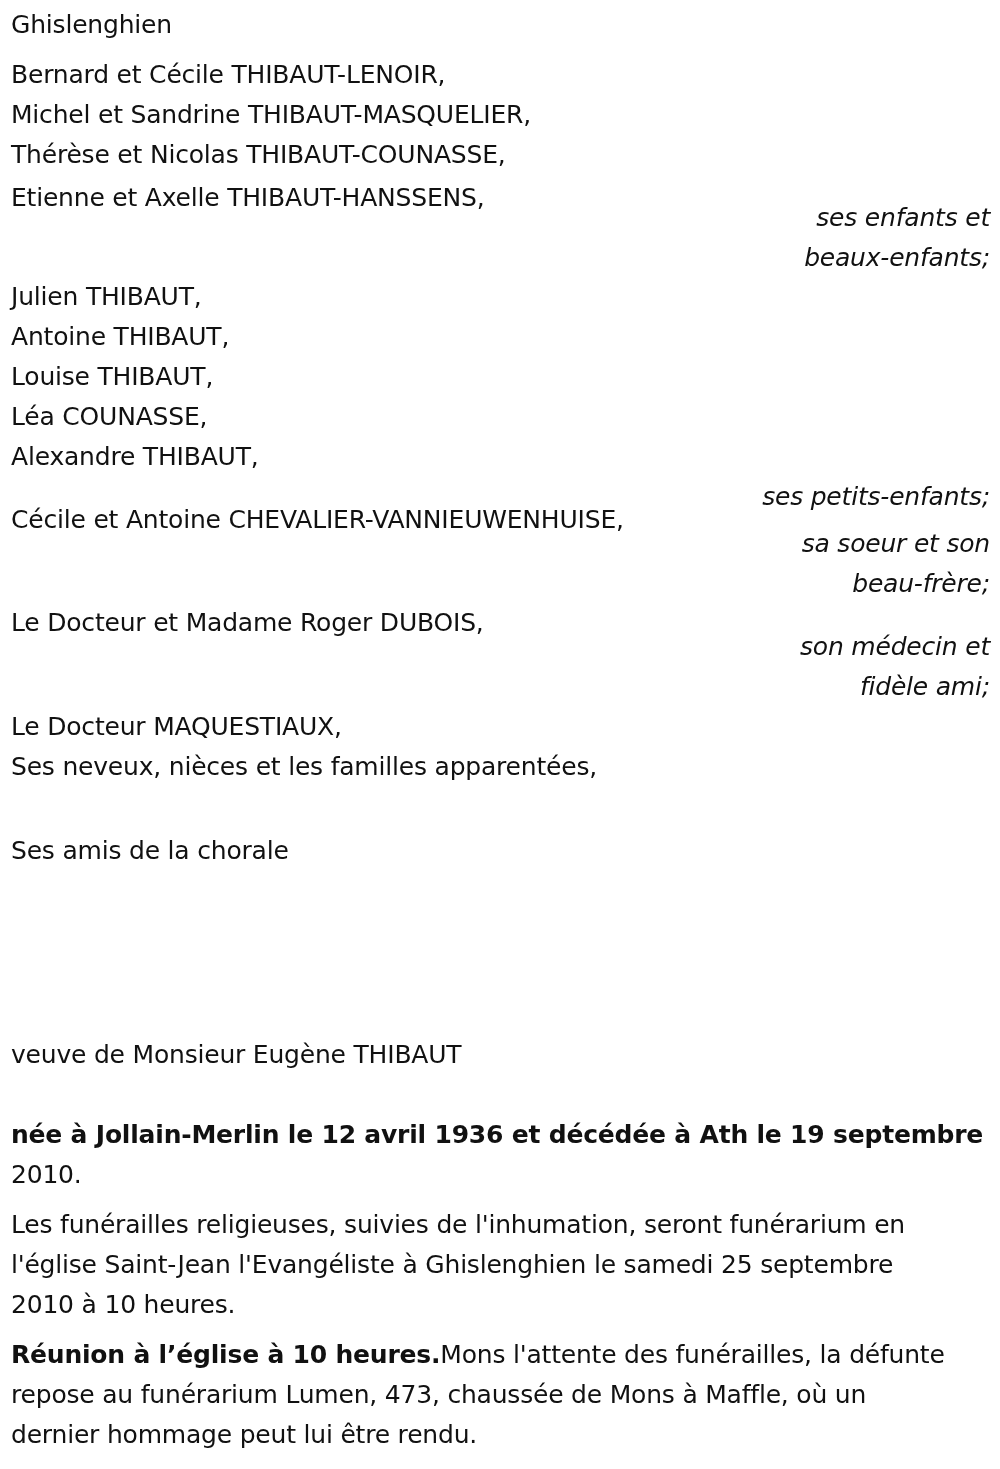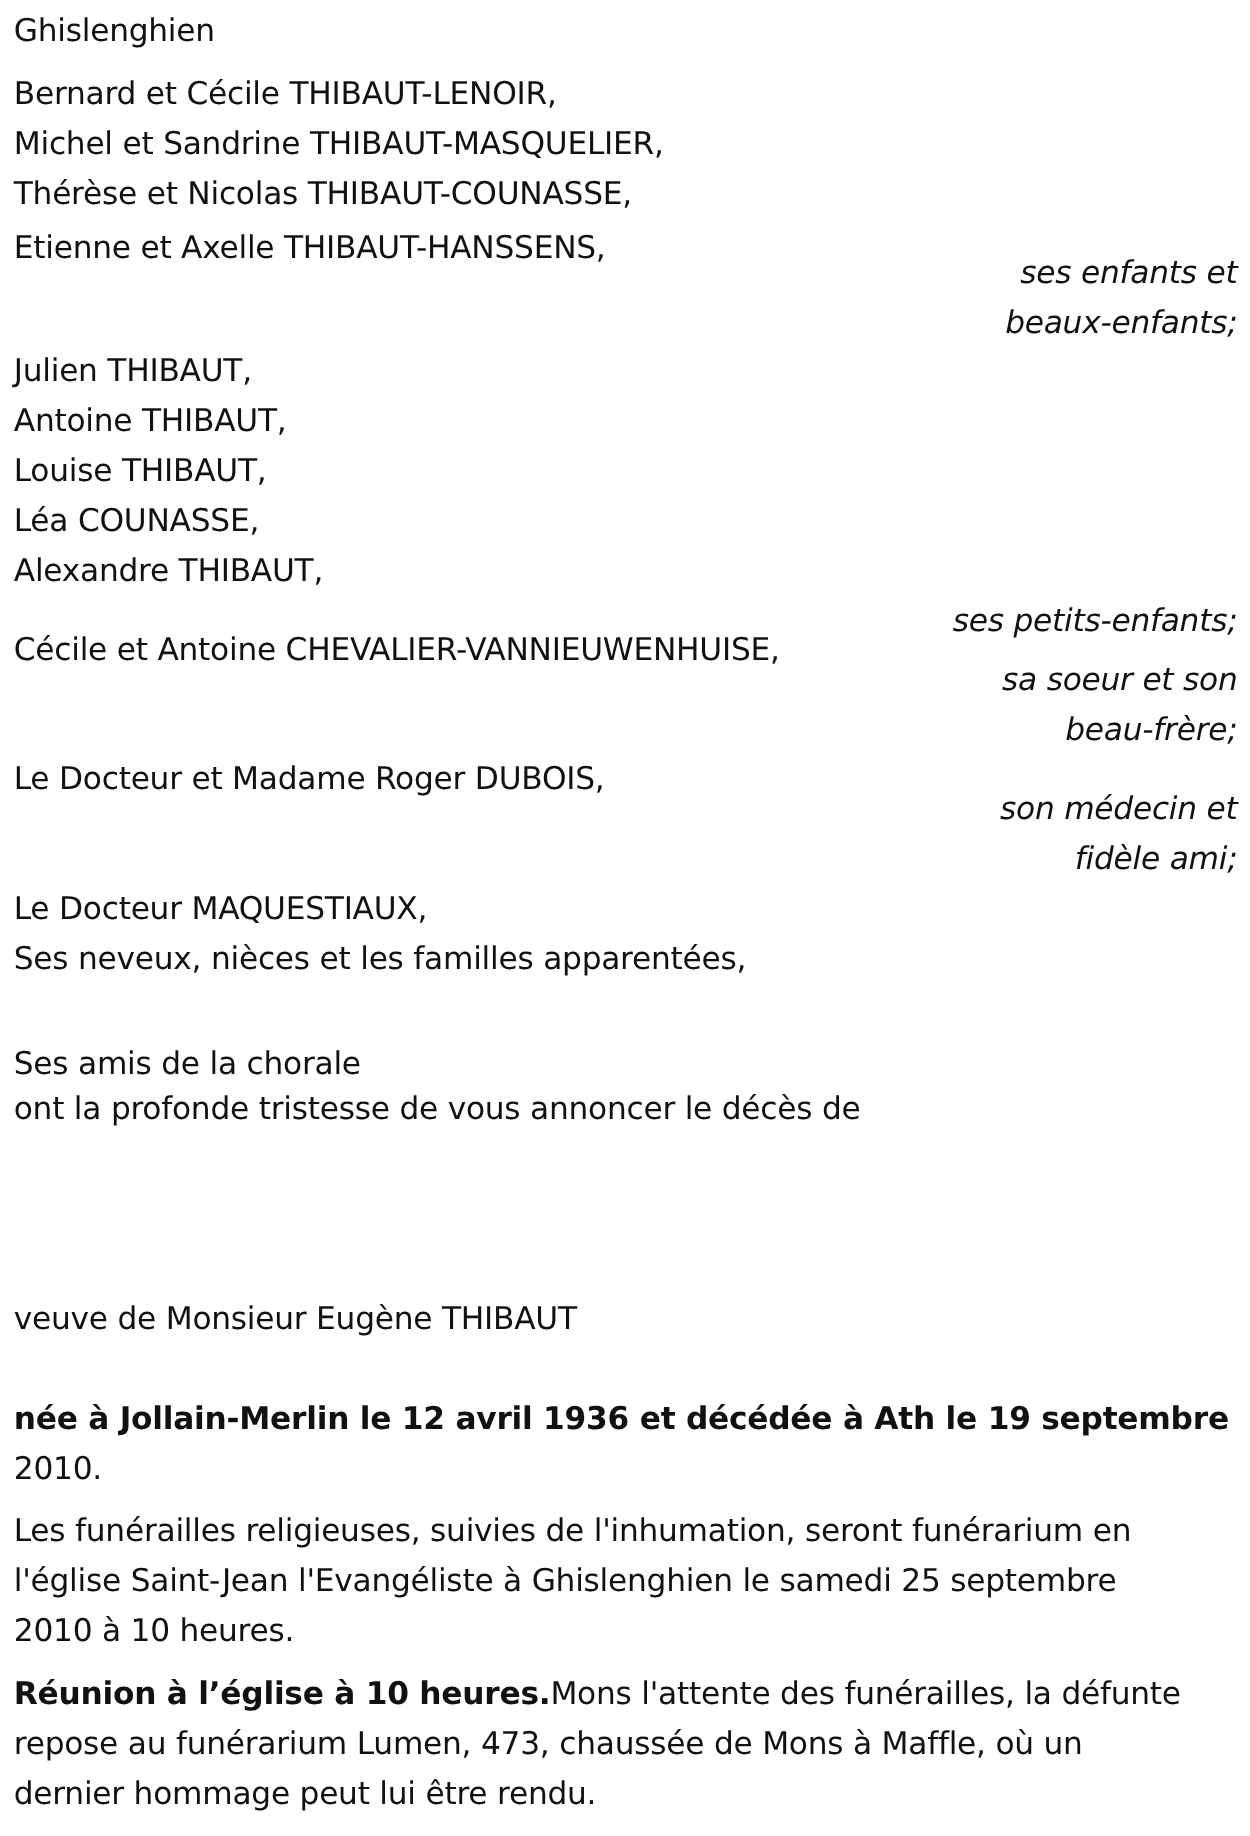--- a/index.html
+++ b/index.html
@@ -96,21 +96,20 @@
     <div class="rel" style="top:627px;">son médecin et</div>
     <div class="rel" style="top:667px;">fidèle ami;</div>
   </div>
 
   <div>
     <div class="line" style="top:707px;">Le Docteur MAQUESTIAUX,</div>
     <div class="line" style="top:747px;">Ses neveux, nièces et les familles apparentées,</div>
     <div class="line" style="top:787px;margin-top:44px;">Ses amis de la chorale</div>
   </div>
 
-  <div class="line" style="top:867px;">ont la profonde tristesse de vous annoncer le décès de</div>
 
 
   <div class="line" style="top:1035px;">veuve de Monsieur Eugène THIBAUT</div>
 
   <div>
     <div class="para-line" style="top:1115px;font-weight:bold;">née à Jollain-Merlin le 12 avril 1936 et décédée à Ath le 19 septembre</div>
     <div class="para-line" style="top:1155px;">2010.</div>
   </div>
 
   <div>

